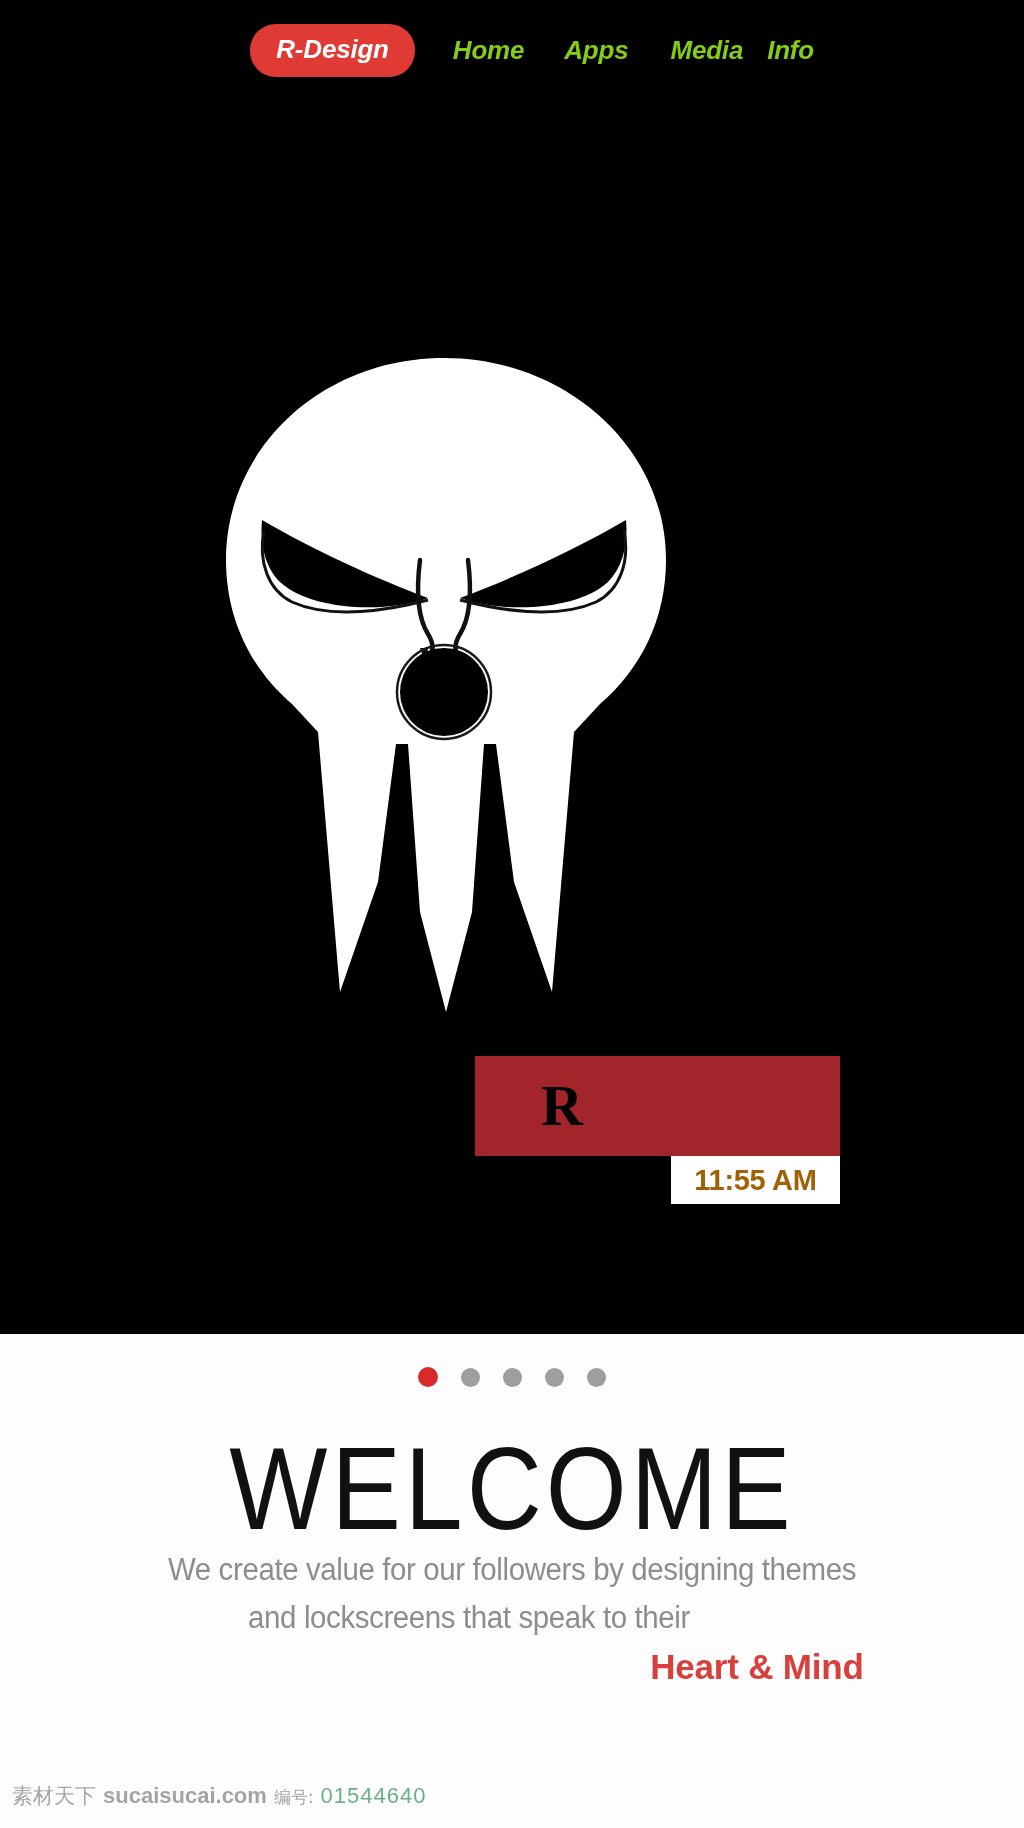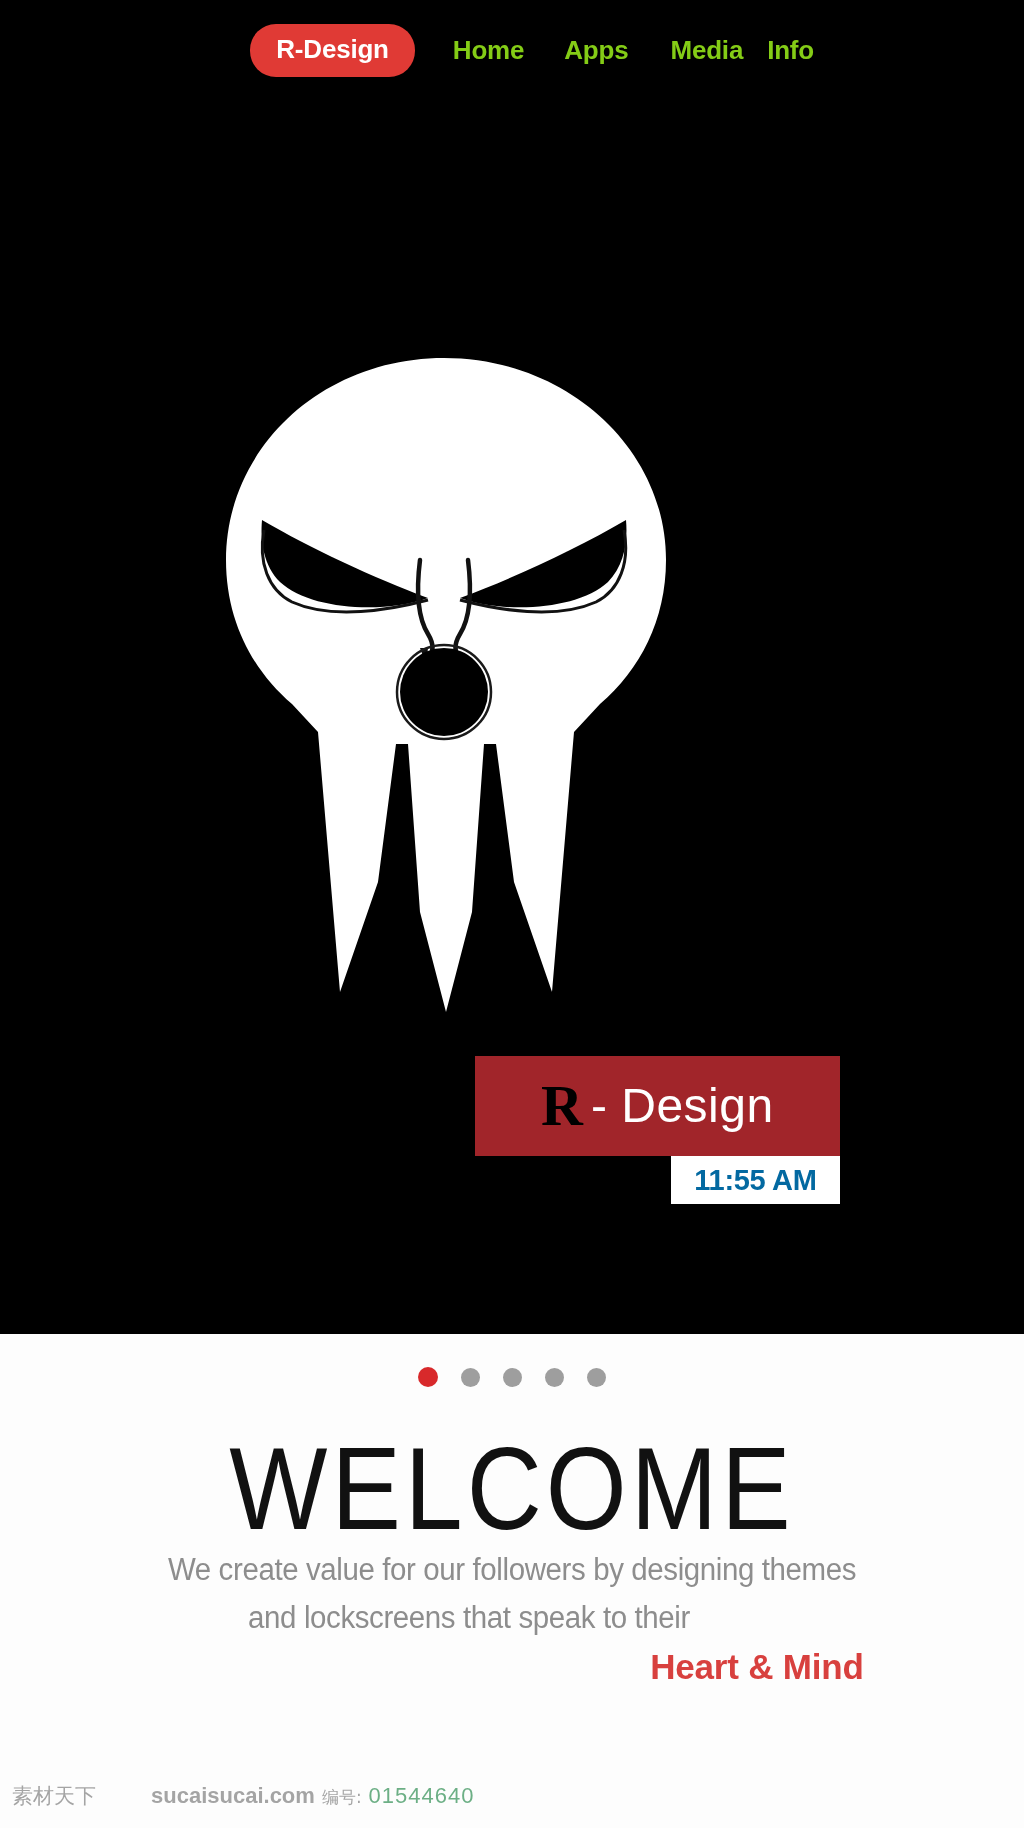--- a/index.html
+++ b/index.html
@@ -28,20 +28,21 @@
   .nav {
     position:absolute;
     left:0; top:0;
     width:1024px; height:100px;
     display:flex;
     align-items:center;
     justify-content:flex-end;
     padding-right:210px;
     gap:0px;
     z-index:40;
+    font-style:italic;
   }
   .nav-pill {
     background:#E03A35;
     color:#ffffff;
     font-size:26px;
     font-weight:bold;
     padding:10px 26px 12px 26px;
     border-radius:26px;
     letter-spacing:-0.2px;
     white-space:nowrap;
@@ -99,21 +100,21 @@
     position:absolute;
     left:671px; top:1156px;
     width:169px; height:48px;
     background:#ffffff;
     display:flex;
     align-items:center;
     justify-content:center;
     z-index:30;
   }
   .time-text {
-    color:#0369a1;
+    color:#a16207;
     font-size:29px;
     font-weight:bold;
     letter-spacing:-0.3px;
   }
 
   
   .content {
     position:absolute;
     left:0; top:1334px;
     width:1024px; height:460px;
@@ -191,21 +192,20 @@
     color:#6f6f6f;
     font-size:21px;
     font-family:"DejaVu Sans", sans-serif;
     letter-spacing:0px;
   }
   .wm-site {
     color:#6f6f6f;
     font-size:22px;
     font-weight:bold;
     font-family:"Liberation Sans", sans-serif;
-    margin-left:48px;
   }
   .wm-label {
     color:#6f6f6f;
     font-size:17px;
     font-family:"DejaVu Sans", sans-serif;
   }
   .wm-id {
     color:#15803d;
     font-size:22px;
     font-family:"Liberation Sans", sans-serif;
@@ -286,21 +286,20 @@
           C 240 292 240 300 246 306"></path>
         <path fill="#111111" d="M 206 296 L 214 296 L 212 312 Z"></path>
 
         <circle cx="230" cy="340" r="44" fill="#000000"></circle>
         <circle cx="230" cy="340" r="47" fill="none" stroke="#1a1a1a" stroke-width="2.5"></circle>
       </svg>
     </div>
 
     <div class="brand-badge">
       <span class="brand-r">R</span>
-      <span class="brand-rest">- Design</span>
     </div>
 
     <div class="time-badge">
       <span class="time-text">11:55 AM</span>
     </div>
 
   </div>
 
   <div class="content">
 

